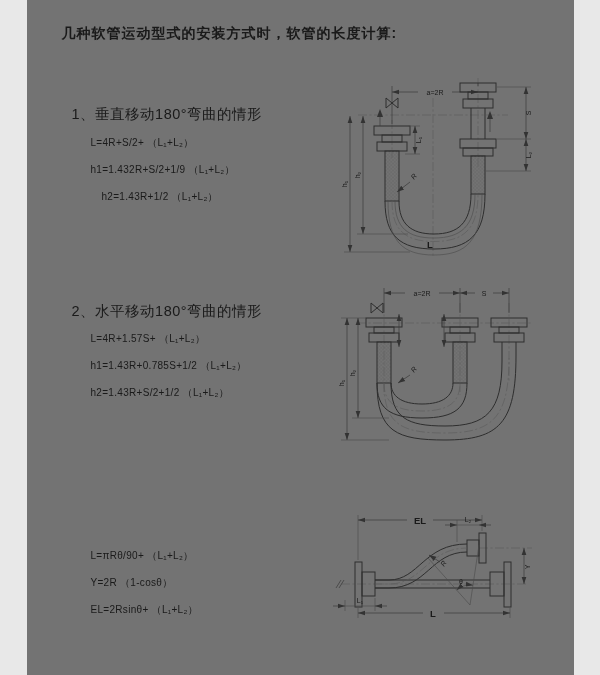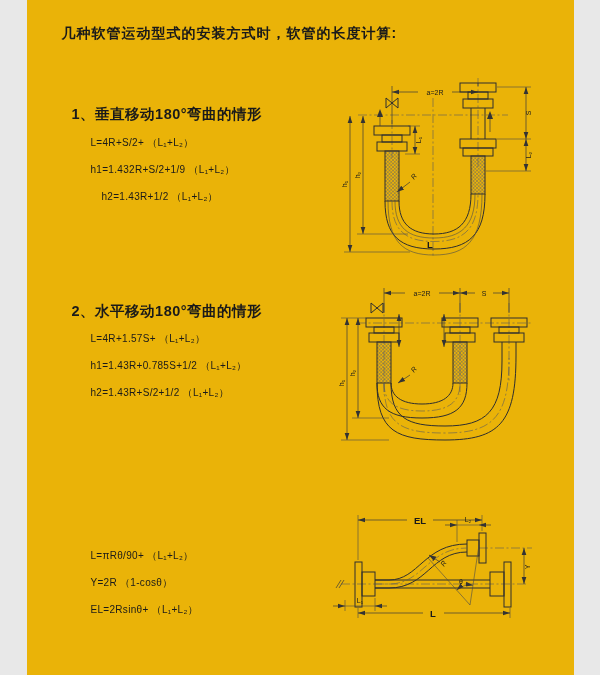--- a/index.html
+++ b/index.html
@@ -1,25 +1,25 @@
 <!DOCTYPE html>
 <html><head>
 <meta charset="utf-8">
 <style>
   html,body { margin:0; padding:0; background:#e8e8e8; }
   .page {
     position:relative; width:547px; height:675px; margin:0 auto;
-    background:#eab308; overflow:hidden;
+    background:#737373; overflow:hidden;
     font-family:"Liberation Sans", sans-serif; color:#1a1a1a;
   }
   .title {
     position:absolute; left:35px; top:25px;
     font-size:14px; font-weight:bold; letter-spacing:1px;
   }
-  .sec-heading { position:absolute; font-size:14.5px; font-weight:bold; letter-spacing:0.5px; }
+  .sec-heading { position:absolute; font-size:14.5px; font-weight:normal; letter-spacing:0.5px; }
   .formula { position:absolute; font-size:10px; font-weight:500; letter-spacing:0.3px; }
   .diag { position:absolute; }
 
   
   .ol   { fill:none; stroke:#2e2e2e; stroke-width:1; }
   .thin { fill:none; stroke:#4a4a4a; stroke-width:0.6; }
   .cl   { fill:none; stroke:#5a5a5a; stroke-width:0.6; stroke-dasharray:9 2.5 2 2.5; }
   .dim  { fill:none; stroke:#3a3a3a; stroke-width:0.7; }
   .dimA { marker-start:url(#arr); marker-end:url(#arr); }
   .mEnd { marker-end:url(#arr); }

